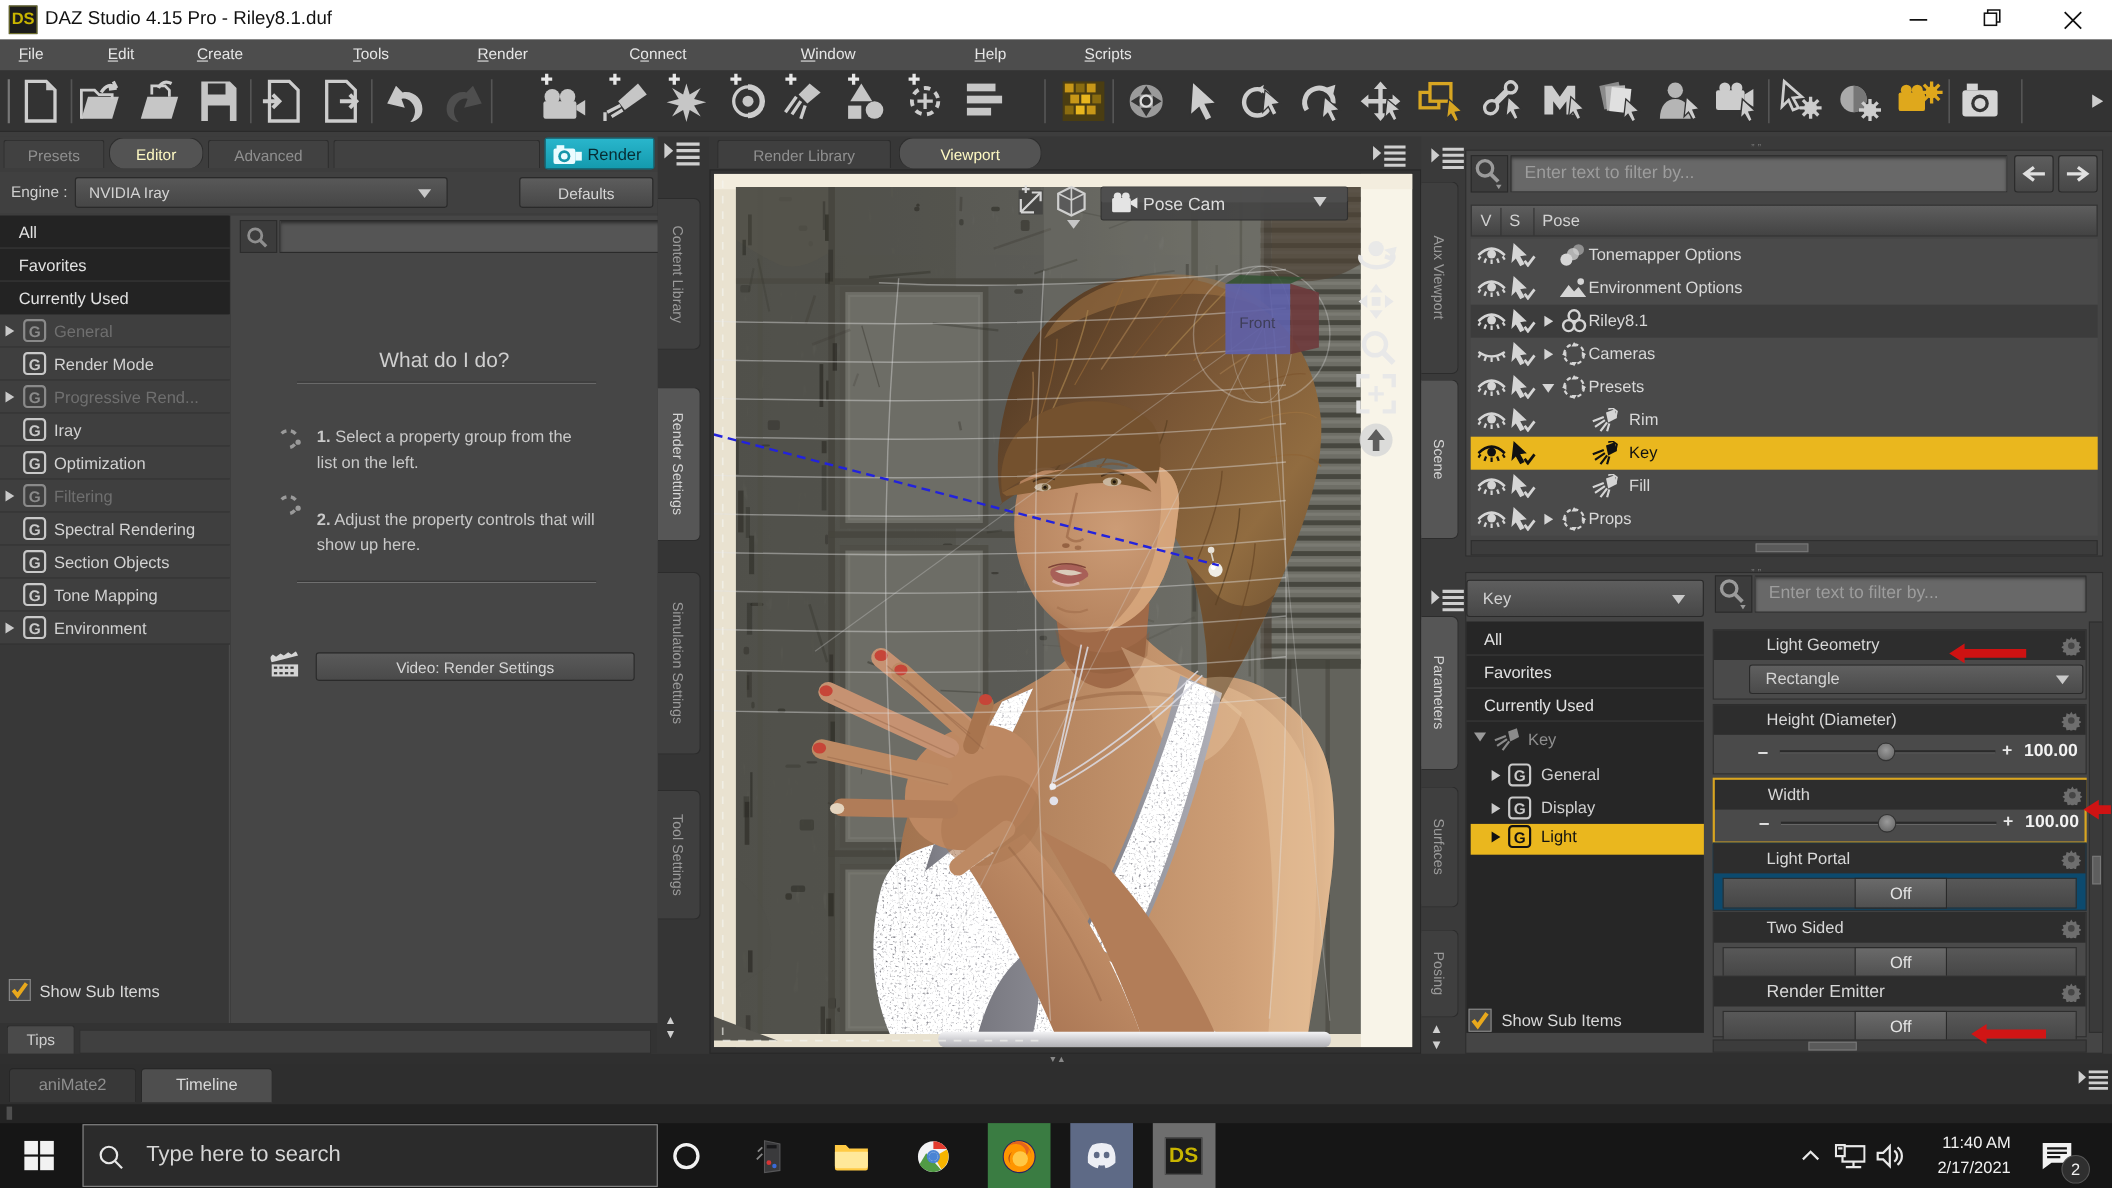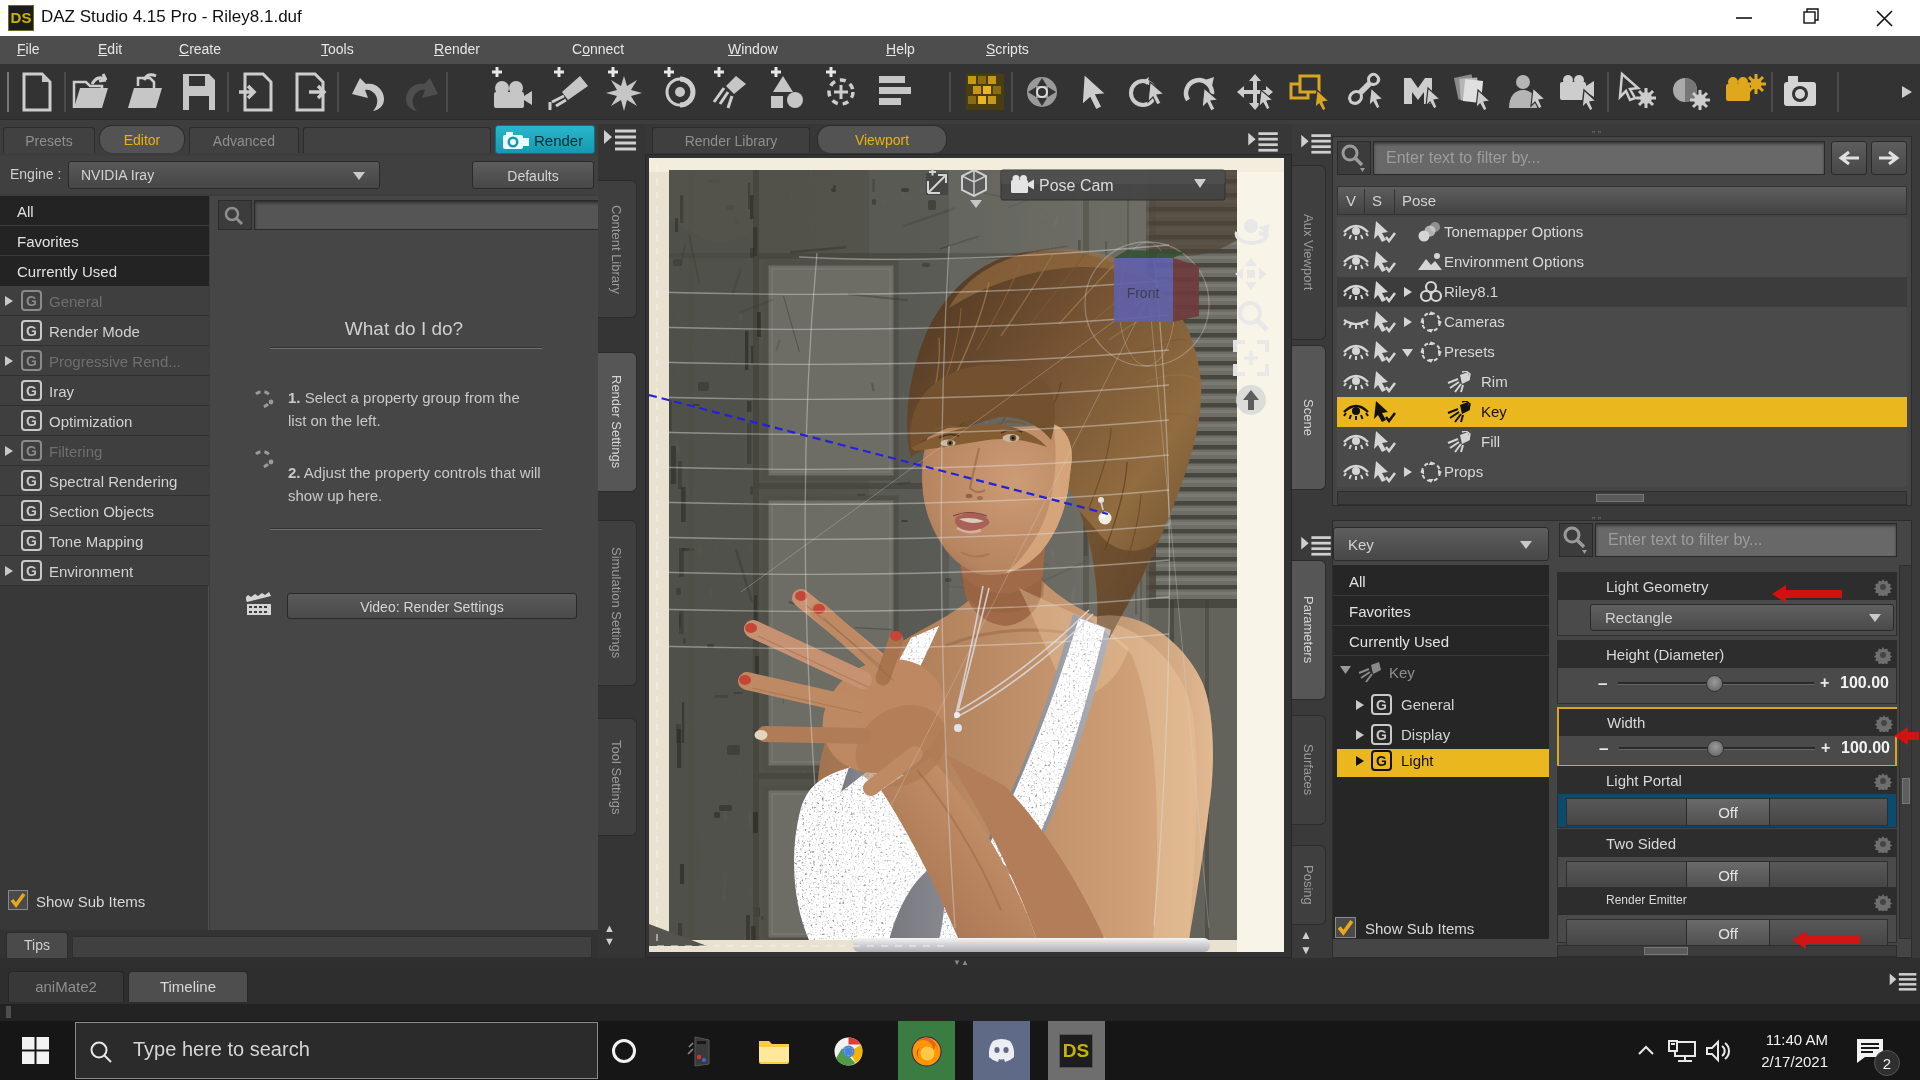--- a/index.html
+++ b/index.html
@@ -12,21 +12,21 @@
 #title-text { left:41px; top:7px; font-size:17px; color:#111; }
 
 #menubar { left:0; top:36px; width:1920px; height:28px; background:#4d4d4d; color:#e6e6e6; font-size:14px; }
 #menubar span.mi { position:absolute; top:5px; }
 #menubar u { text-decoration:underline; }
 
 #toolbar { left:0; top:64px; width:1920px; height:56px; background:#333333; border-bottom:1px solid #2a2a2a; }
 
 #app { left:0; top:120px; width:1920px; height:838px; background:#3d3d3d; }
 .tab { position:absolute; background:#454545; border:1px solid #2c2c2c; border-bottom:none; border-radius:3px 3px 0 0; color:#9a9a9a; font-size:14px; text-align:center; }
-.tab.active { background:#535353; color:#eab308;border-radius:13px; }
+.tab.active { background:#535353; color:#fef9c3;border-radius:13px; }
 .vtab { position:absolute; background:#3f3f3f; color:#9b9b9b; font-size:13px; writing-mode:vertical-rl; text-orientation:sideways; text-align:center; border-radius:0 6px 6px 0; border:1px solid #2c2c2c; border-left:none; }
 .vtab.active { background:#565656; color:#d5d5d5; }
 
 .btn { position:absolute; background:linear-gradient(#5d5d5d,#474747); border:1px solid #2a2a2a; border-radius:3px; color:#d5d5d5; font-size:14px; text-align:center; }
 .ddown { position:absolute; background:linear-gradient(#585858,#464646); border:1px solid #2a2a2a; border-radius:3px; color:#d2d2d2; font-size:14px; }
 .caret { position:absolute; width:0; height:0; border-left:6px solid transparent; border-right:6px solid transparent; border-top:8px solid #c9c9c9; }
 .searchwell { position:absolute; background:#646464; border:1px solid #2a2a2a; box-shadow:inset 0 2px 3px rgba(0,0,0,.45); color:#9d9d9d; }
 
 #statusstrip { left:0; top:958px; width:1920px; height:10px; background:#2f2f2f; }
 #timelinebar { left:0; top:968px; width:1920px; height:53px; background:#282828; }
@@ -276,21 +276,21 @@
             <rect x="3" y="1" width="7" height="4" fill="#eafcff"></rect>
             <circle cx="10" cy="11" r="5.5" fill="#1596aa"></circle>
             <circle cx="10" cy="11" r="3" fill="#eafcff"></circle>
             <rect x="20" y="7" width="6" height="8" fill="#eafcff"></rect>
           </svg>
         <span class="abs" style="left:38px;top:6px;color:#072c33;font-size:15px">Render</span>
       </div>
 
       <div class="abs" style="left:0;top:32px;width:598px;height:38px;background:#404040">
         <span class="abs" style="left:10px;top:10px;color:#cfcfcf;font-size:14px">Engine :</span>
-        <div class="ddown" style="left:68px;top:5px;width:312px;height:28px">
+        <div class="ddown" style="left:68px;top:5px;width:339px;height:28px">
             <span class="abs" style="left:12px;top:5px">NVIDIA Iray</span>
             <div class="caret" style="right:14px;top:10px"></div>
           </div>
         <div class="btn" style="left:472px;top:5px;width:122px;height:28px;line-height:28px">Defaults</div>
       </div>
 
       <div class="abs" style="left:0;top:72px;width:209px;height:762px;background:#383838;border-right:1px solid #4e4e4e">
         <div class="abs" style="left:0;top:0;width:209px;height:90px;background:#232323"></div>
         <div class="abs" style="left:17px;top:7px;color:#e2e2e2;font-size:15px">All</div>
         <div class="abs" style="left:0;top:29px;width:209px;height:1px;background:#3a3a3a"></div>
@@ -1240,21 +1240,21 @@
             <span class="abs" style="left:48px;top:5px;color:#d8d8d8;font-size:15px">Two Sided</span>
             <svg class="abs" style="left:316px;top:5px" width="18" height="18" viewBox="0 0 18 18">
               <path d="M9 1 l1.5 2.5 2.8 -1 .6 3 3 .6 -1 2.8 2.5 1.5 -2.5 1.5 1 2.8 -3 .6 -.6 3 -2.8 -1 -1.5 2.5 -1.5 -2.5 -2.8 1 -.6 -3 -3 -.6 1 -2.8 -2.5 -1.5 2.5 -1.5 -1 -2.8 3 -.6 .6 -3 2.8 1 Z" fill="#6e6e6e"></path>
               <circle cx="9" cy="9" r="3" fill="#454545"></circle>
             </svg>
             <div class="abs" style="left:8px;top:31px;width:322px;height:28px;background:linear-gradient(#585858,#464646);border:1px solid #2e2e2e"></div>
 <div class="abs" style="left:128px;top:31px;width:84px;height:28px;background:linear-gradient(#6a6a6a,#505050);border:1px solid #2a2a2a;color:#e4e4e4;font-size:15px;text-align:center;line-height:27px">Off</div>
           </div>
         <div class="abs" style="left:224px;top:366px;width:340px;height:56px;border:1px solid #2e2e2e;background:#4a4a4a">
             <div class="abs" style="left:0;top:0;width:338px;height:27px;background:#2d2d2d"></div>
-            <span class="abs" style="left:48px;top:5px;color:#d8d8d8;font-size:12px">Render Emitter</span>
+            <span class="abs" style="left:48px;top:5px;color:#d8d8d8;font-size:16px">Render Emitter</span>
             <svg class="abs" style="left:316px;top:5px" width="18" height="18" viewBox="0 0 18 18">
               <path d="M9 1 l1.5 2.5 2.8 -1 .6 3 3 .6 -1 2.8 2.5 1.5 -2.5 1.5 1 2.8 -3 .6 -.6 3 -2.8 -1 -1.5 2.5 -1.5 -2.5 -2.8 1 -.6 -3 -3 -.6 1 -2.8 -2.5 -1.5 2.5 -1.5 -1 -2.8 3 -.6 .6 -3 2.8 1 Z" fill="#6e6e6e"></path>
               <circle cx="9" cy="9" r="3" fill="#454545"></circle>
             </svg>
             <div class="abs" style="left:8px;top:31px;width:322px;height:28px;background:linear-gradient(#585858,#464646);border:1px solid #2e2e2e"></div>
 <div class="abs" style="left:128px;top:31px;width:84px;height:28px;background:linear-gradient(#6a6a6a,#505050);border:1px solid #2a2a2a;color:#e4e4e4;font-size:15px;text-align:center;line-height:27px">Off</div>
           </div>
         <div class="abs" style="left:566px;top:44px;width:13px;height:374px;background:#3a3a3a;border:1px solid #2e2e2e">
             <div class="abs" style="left:2px;top:212px;width:8px;height:26px;background:#5e5e5e;border:1px solid #777"></div>
           </div>

